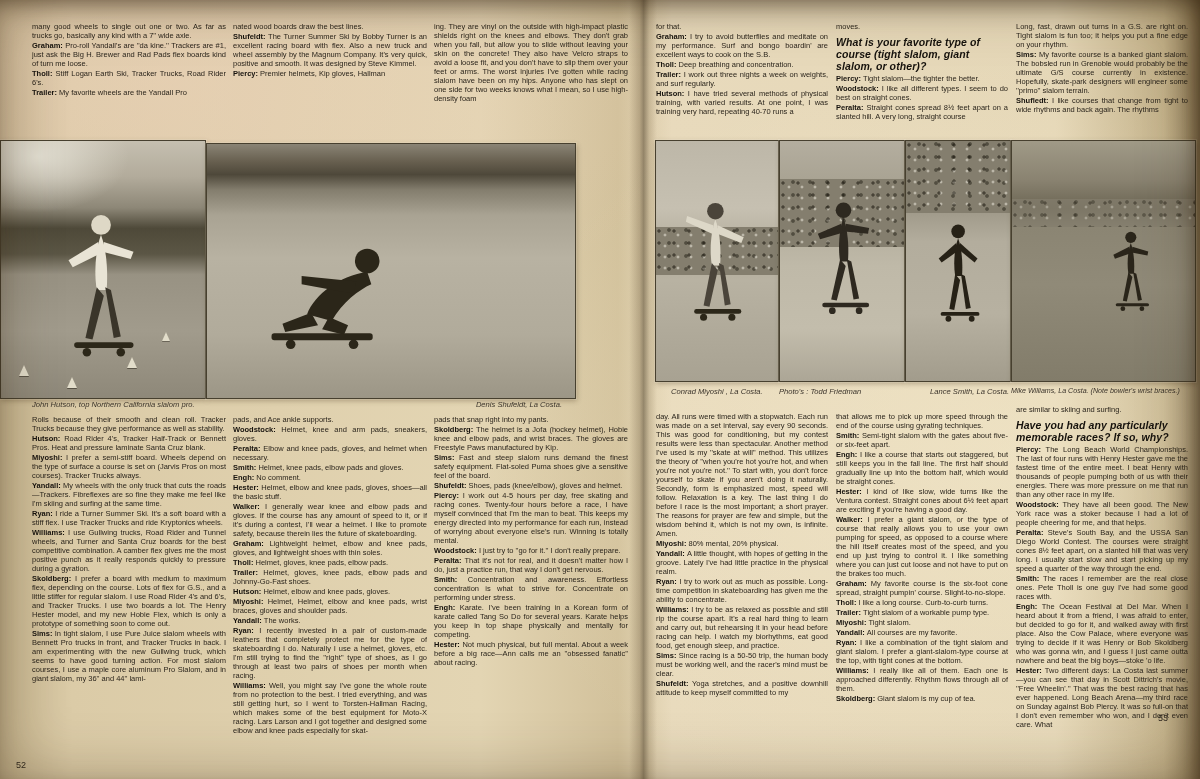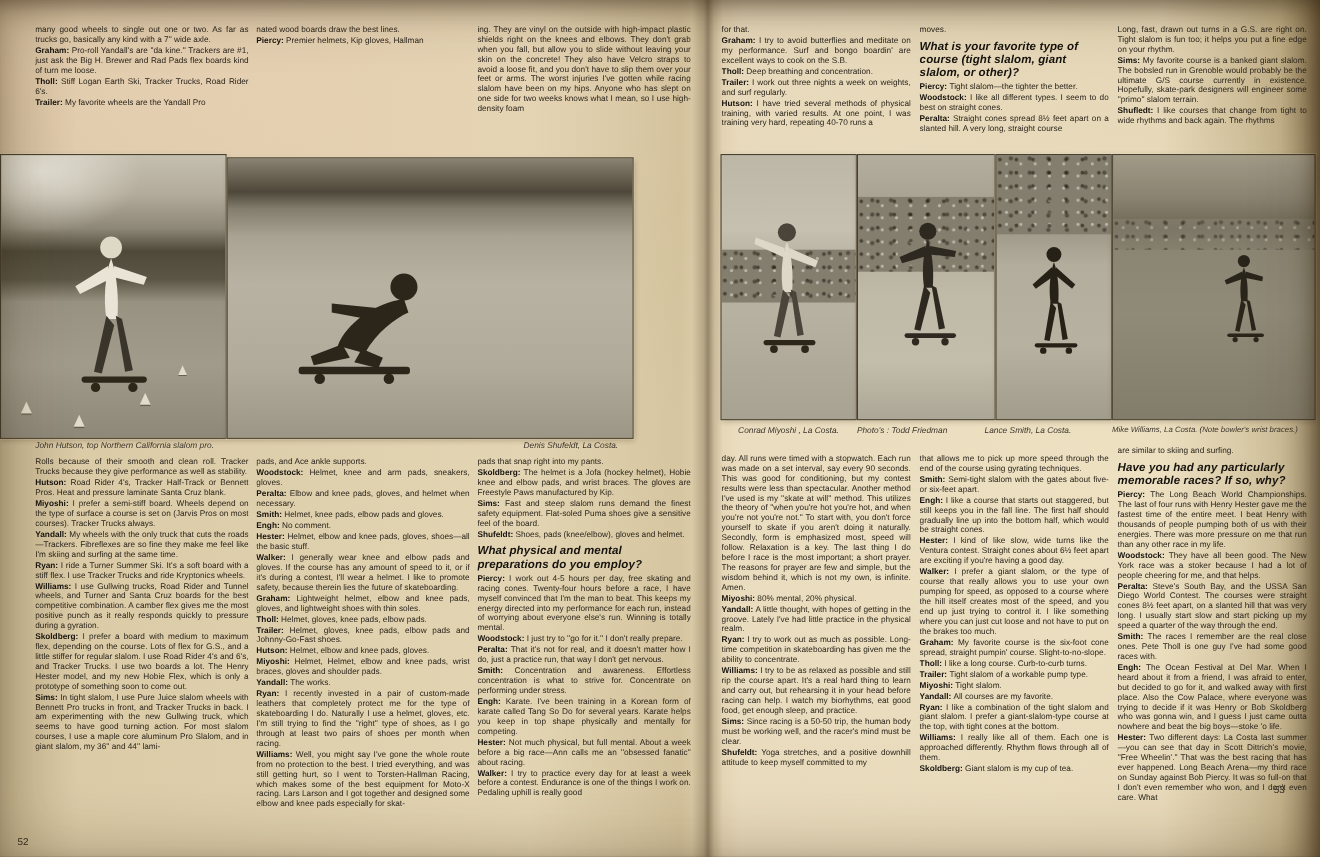--- a/index.html
+++ b/index.html
@@ -53,20 +53,21 @@
 
   <div class="page page-left">
     <div class="col" style="left:32px;top:22px;width:194px;height:118px">
         <p>many good wheels to single out one or two. As far as trucks go, basically any kind with a 7'' wide axle.</p>
         <p><b>Graham: </b>Pro-roll Yandall's are ''da kine.'' Trackers are #1, just ask the Big H. Brewer and Rad Pads flex boards kind of turn me loose.</p>
         <p><b>Tholl: </b>Stiff Logan Earth Ski, Tracker Trucks, Road Rider 6's.</p>
         <p><b>Trailer: </b>My favorite wheels are the Yandall Pro</p>
       </div>
     <div class="col" style="left:233px;top:22px;width:194px;height:118px">
         <p>nated wood boards draw the best lines.</p>
+        <p><b>Shufeldt: </b>The Turner Summer Ski by Bobby Turner is an excellent racing board with flex. Also a new truck and wheel assembly by the Magnum Company. It's very quick, positive and smooth. It was designed by Steve Kimmel.</p>
         <p><b>Piercy: </b>Premier helmets, Kip gloves, Hallman</p>
       </div>
     <div class="col" style="left:434px;top:22px;width:194px;height:118px">
         <p>ing. They are vinyl on the outside with high-impact plastic shields right on the knees and elbows. They don't grab when you fall, but allow you to slide without leaving your skin on the concrete! They also have Velcro straps to avoid a loose fit, and you don't have to slip them over your feet or arms. The worst injuries I've gotten while racing slalom have been on my hips. Anyone who has slept on one side for two weeks knows what I mean, so I use high-density foam</p>
       </div>
 
     <div class="photo" id="ph1">
       <svg class="fig" style="left:24%;top:26%;width:50%;height:66%;color:#e9e4d5" viewBox="0 0 60 120">
         <circle cx="30" cy="12" r="7" fill="#ded8c6"></circle>
         <path d="M30 19 C26 30 25 46 27 58 L34 58 C35 45 34 30 30 19 Z" fill="currentColor"></path>
@@ -125,28 +126,26 @@
         <p><b>Miyoshi: </b>Helmet, Helmet, elbow and knee pads, wrist braces, gloves and shoulder pads.</p>
         <p><b>Yandall: </b>The works.</p>
         <p><b>Ryan: </b>I recently invested in a pair of custom-made leathers that completely protect me for the type of skateboarding I do. Naturally I use a helmet, gloves, etc. I'm still trying to find the ''right'' type of shoes, as I go through at least two pairs of shoes per month when racing.</p>
         <p><b>Williams: </b>Well, you might say I've gone the whole route from no protection to the best. I tried everything, and was still getting hurt, so I went to Torsten-Hallman Racing, which makes some of the best equipment for Moto-X racing. Lars Larson and I got together and designed some elbow and knee pads especially for skat-</p>
       </div>
     <div class="col" style="left:434px;top:415px;width:194px;height:360px">
         <p>pads that snap right into my pants.</p>
         <p><b>Skoldberg: </b>The helmet is a Jofa (hockey helmet), Hobie knee and elbow pads, and wrist braces. The gloves are Freestyle Paws manufactured by Kip.</p>
         <p><b>Sims: </b>Fast and steep slalom runs demand the finest safety equipment. Flat-soled Puma shoes give a sensitive feel of the board.</p>
         <p><b>Shufeldt: </b>Shoes, pads (knee/elbow), gloves and helmet.</p>
-        <div class="qhead">What physical and mental preparations do you employ?</div>
         <p><b>Piercy: </b>I work out 4-5 hours per day, free skating and racing cones. Twenty-four hours before a race, I have myself convinced that I'm the man to beat. This keeps my energy directed into my performance for each run, instead of worrying about everyone else's run. Winning is totally mental.</p>
         <p><b>Woodstock: </b>I just try to ''go for it.'' I don't really prepare.</p>
         <p><b>Peralta: </b>That it's not for real, and it doesn't matter how I do, just a practice run, that way I don't get nervous.</p>
         <p><b>Smith: </b>Concentration and awareness. Effortless concentration is what to strive for. Concentrate on performing under stress.</p>
         <p><b>Engh: </b>Karate. I've been training in a Korean form of karate called Tang So Do for several years. Karate helps you keep in top shape physically and mentally for competing.</p>
         <p><b>Hester: </b>Not much physical, but full mental. About a week before a big race—Ann calls me an ''obsessed fanatic'' about racing.</p>
-        <p><b>Walker: </b>I try to practice every day for at least a week before a contest. Endurance is one of the things I work on. Pedaling uphill is really good</p>
       </div>
 
     <div class="pageno" style="left:16px;top:760px">52</div>
   </div>
 
   <div class="page page-right">
     <div class="col" style="left:16px;top:22px;width:172px;height:118px">
         <p>for that.</p>
         <p><b>Graham: </b>I try to avoid butterflies and meditate on my performance. Surf and bongo boardin' are excellent ways to cook on the S.B.</p>
         <p><b>Tholl: </b>Deep breathing and concentration.</p>
@@ -221,21 +220,21 @@
         <path d="M27 56 L20 92 l5 1 L32 62 Z" fill="currentColor"></path>
         <path d="M33 56 L39 92 l5 -1 L37 58 Z" fill="currentColor"></path>
         <rect x="11" y="95" width="42" height="4" rx="2" fill="currentColor"></rect>
         <circle cx="20" cy="102" r="3" fill="currentColor"></circle>
           <circle cx="44" cy="102" r="3" fill="currentColor"></circle>
       </svg>
     </div>
 
     <div class="caption" style="left:31px;top:387px;width:122px">Conrad Miyoshi , La Costa.</div>
     <div class="caption" style="left:139px;top:387px;width:124px">Photo's : Todd Friedman</div>
-    <div class="caption" style="left:255px;top:387px;width:114px;text-align:left">Lance Smith, La Costa.</div>
+    <div class="caption" style="left:255px;top:387px;width:114px;text-align:right">Lance Smith, La Costa.</div>
     <div class="caption" style="left:371px;top:387px;width:183px;font-size:7.1px">Mike Williams, La Costa. (Note bowler's wrist braces.)</div>
 
     <div class="col" style="left:16px;top:412px;width:172px;height:360px">
         <p>day. All runs were timed with a stopwatch. Each run was made on a set interval, say every 90 seconds. This was good for conditioning, but my contest results were less than spectacular. Another method I've used is my ''skate at will'' method. This utilizes the theory of ''when you're hot you're hot, and when you're not you're not.'' To start with, you don't force yourself to skate if you aren't doing it naturally. Secondly, form is emphasized most, speed will follow. Relaxation is a key. The last thing I do before I race is the most important; a short prayer. The reasons for prayer are few and simple, but the wisdom behind it, which is not my own, is infinite. Amen.</p>
         <p><b>Miyoshi: </b>80% mental, 20% physical.</p>
         <p><b>Yandall: </b>A little thought, with hopes of getting in the groove. Lately I've had little practice in the physical realm.</p>
         <p><b>Ryan: </b>I try to work out as much as possible. Long-time competition in skateboarding has given me the ability to concentrate.</p>
         <p><b>Williams: </b>I try to be as relaxed as possible and still rip the course apart. It's a real hard thing to learn and carry out, but rehearsing it in your head before racing can help. I watch my biorhythms, eat good food, get enough sleep, and practice.</p>
         <p><b>Sims: </b>Since racing is a 50-50 trip, the human body must be working well, and the racer's mind must be clear.</p>
         <p><b>Shufeldt: </b>Yoga stretches, and a positive downhill attitude to keep myself committed to my</p>

